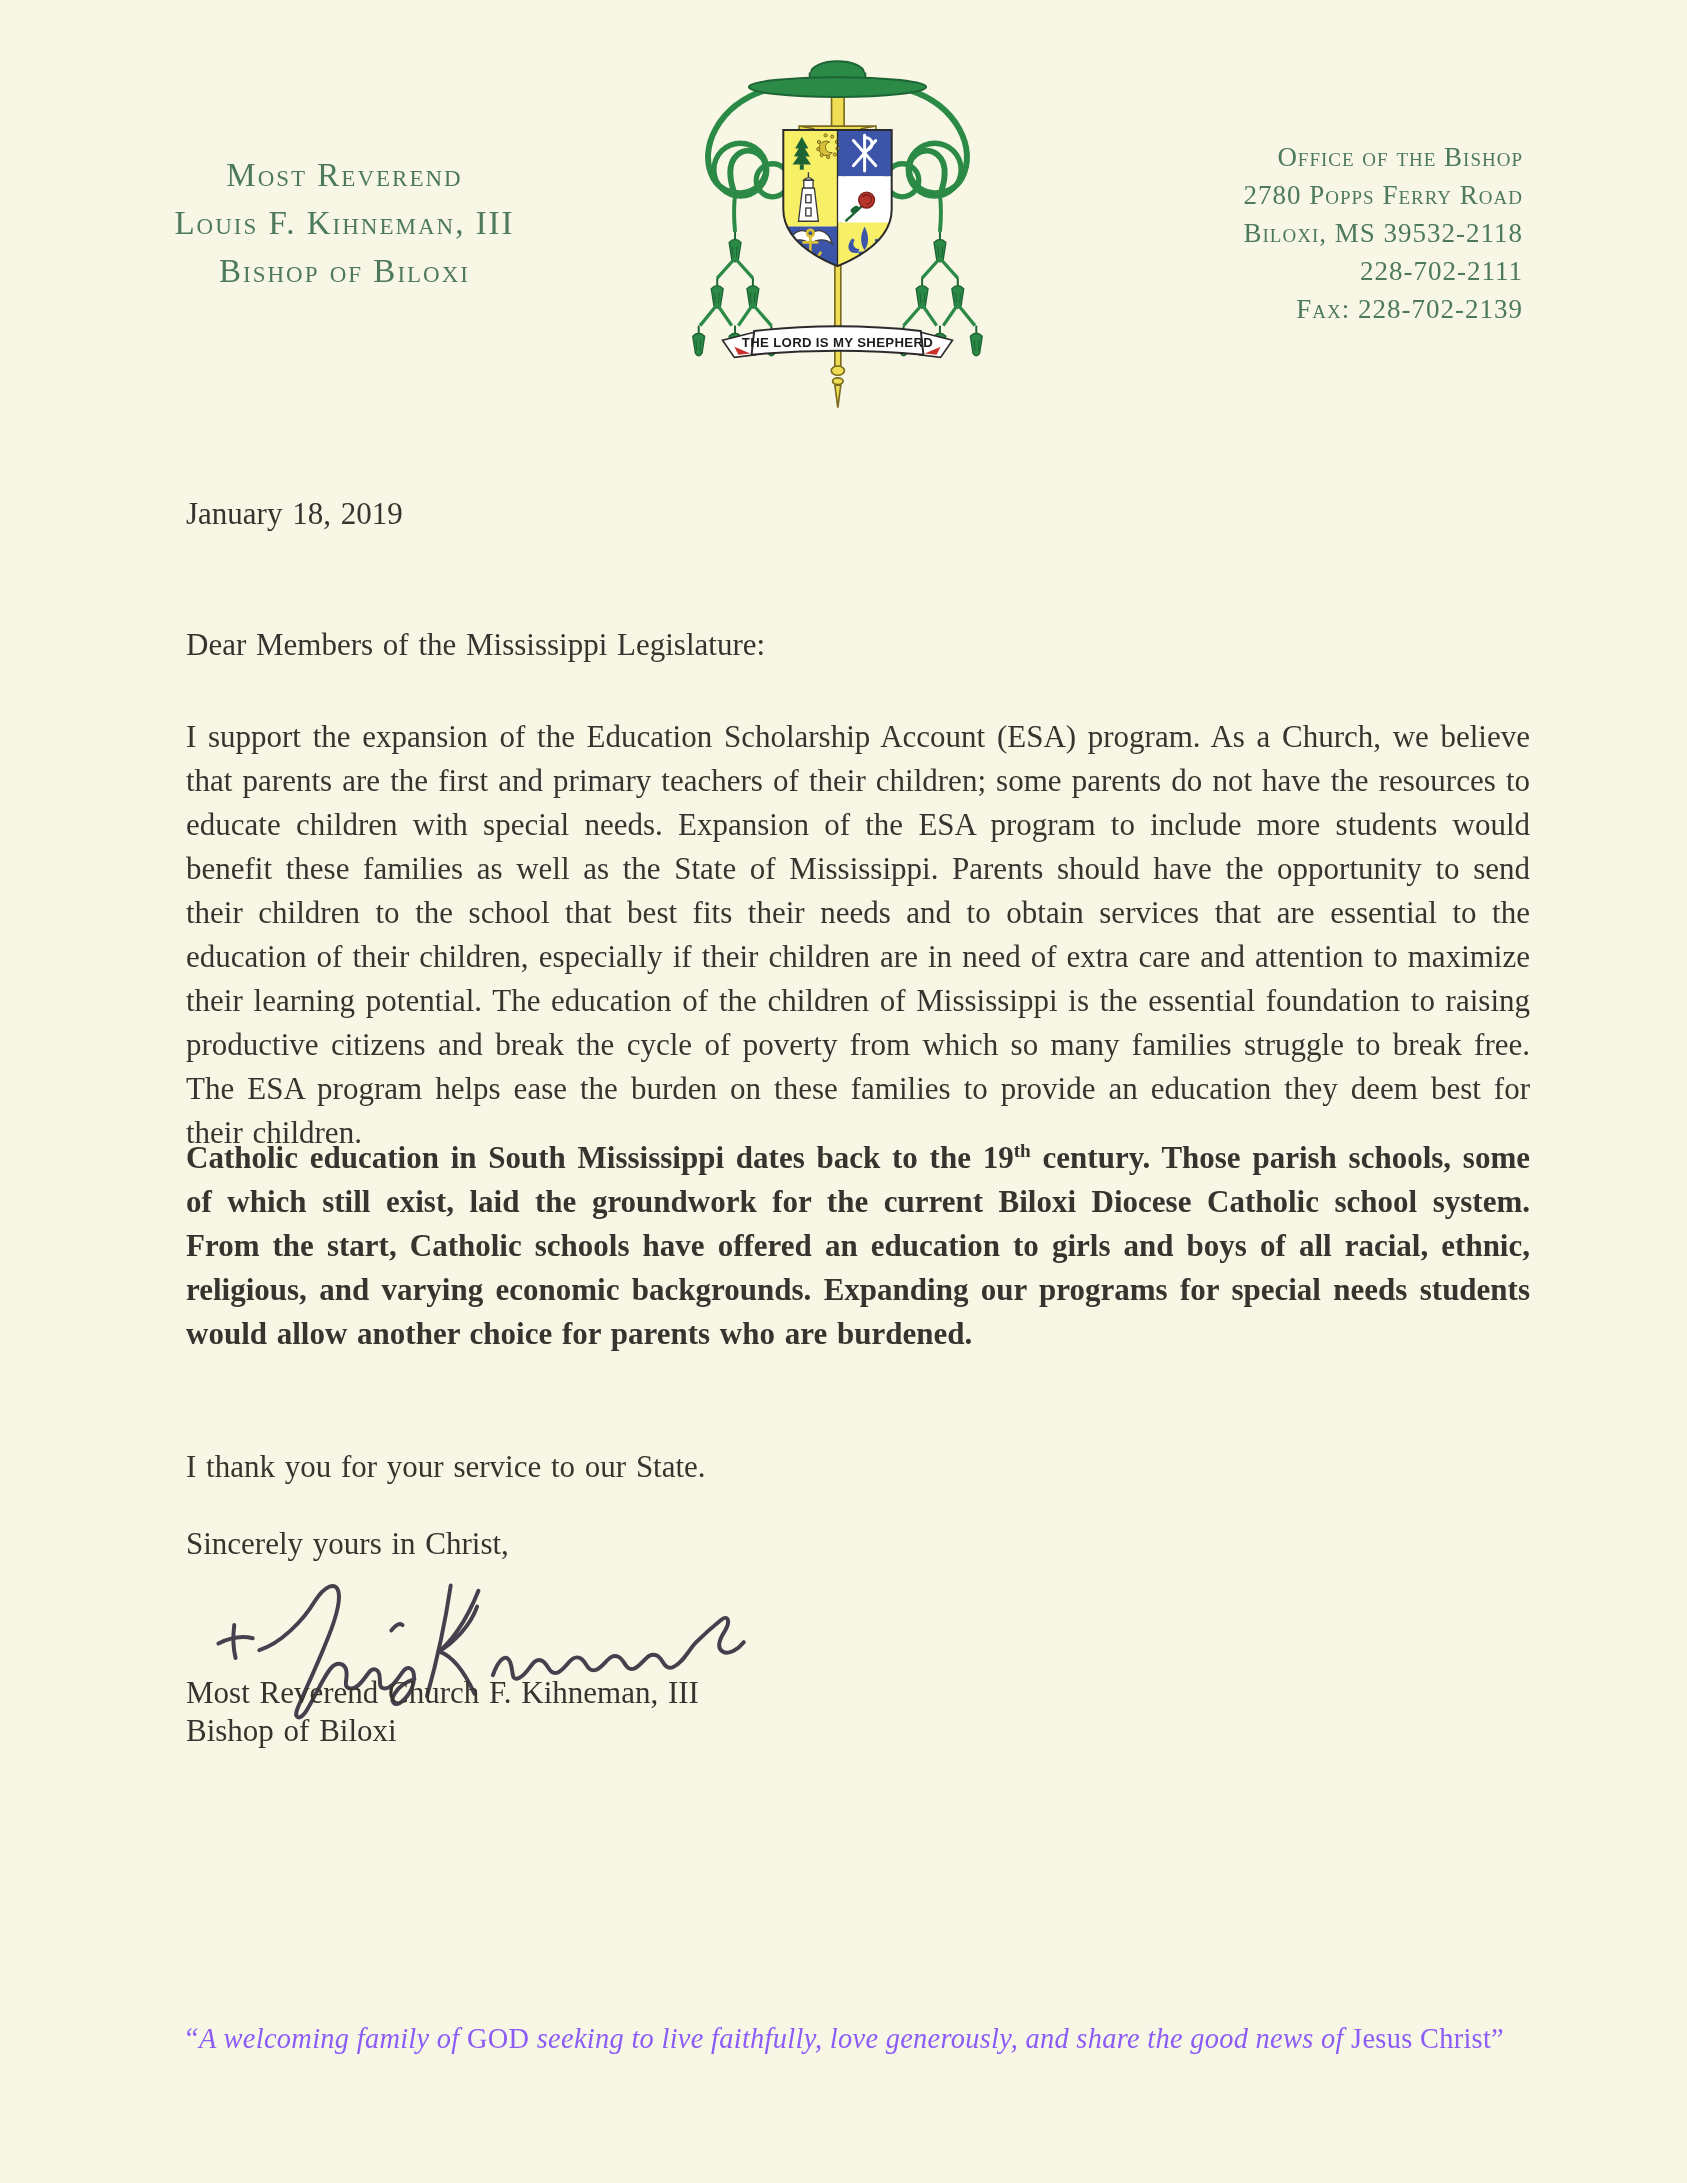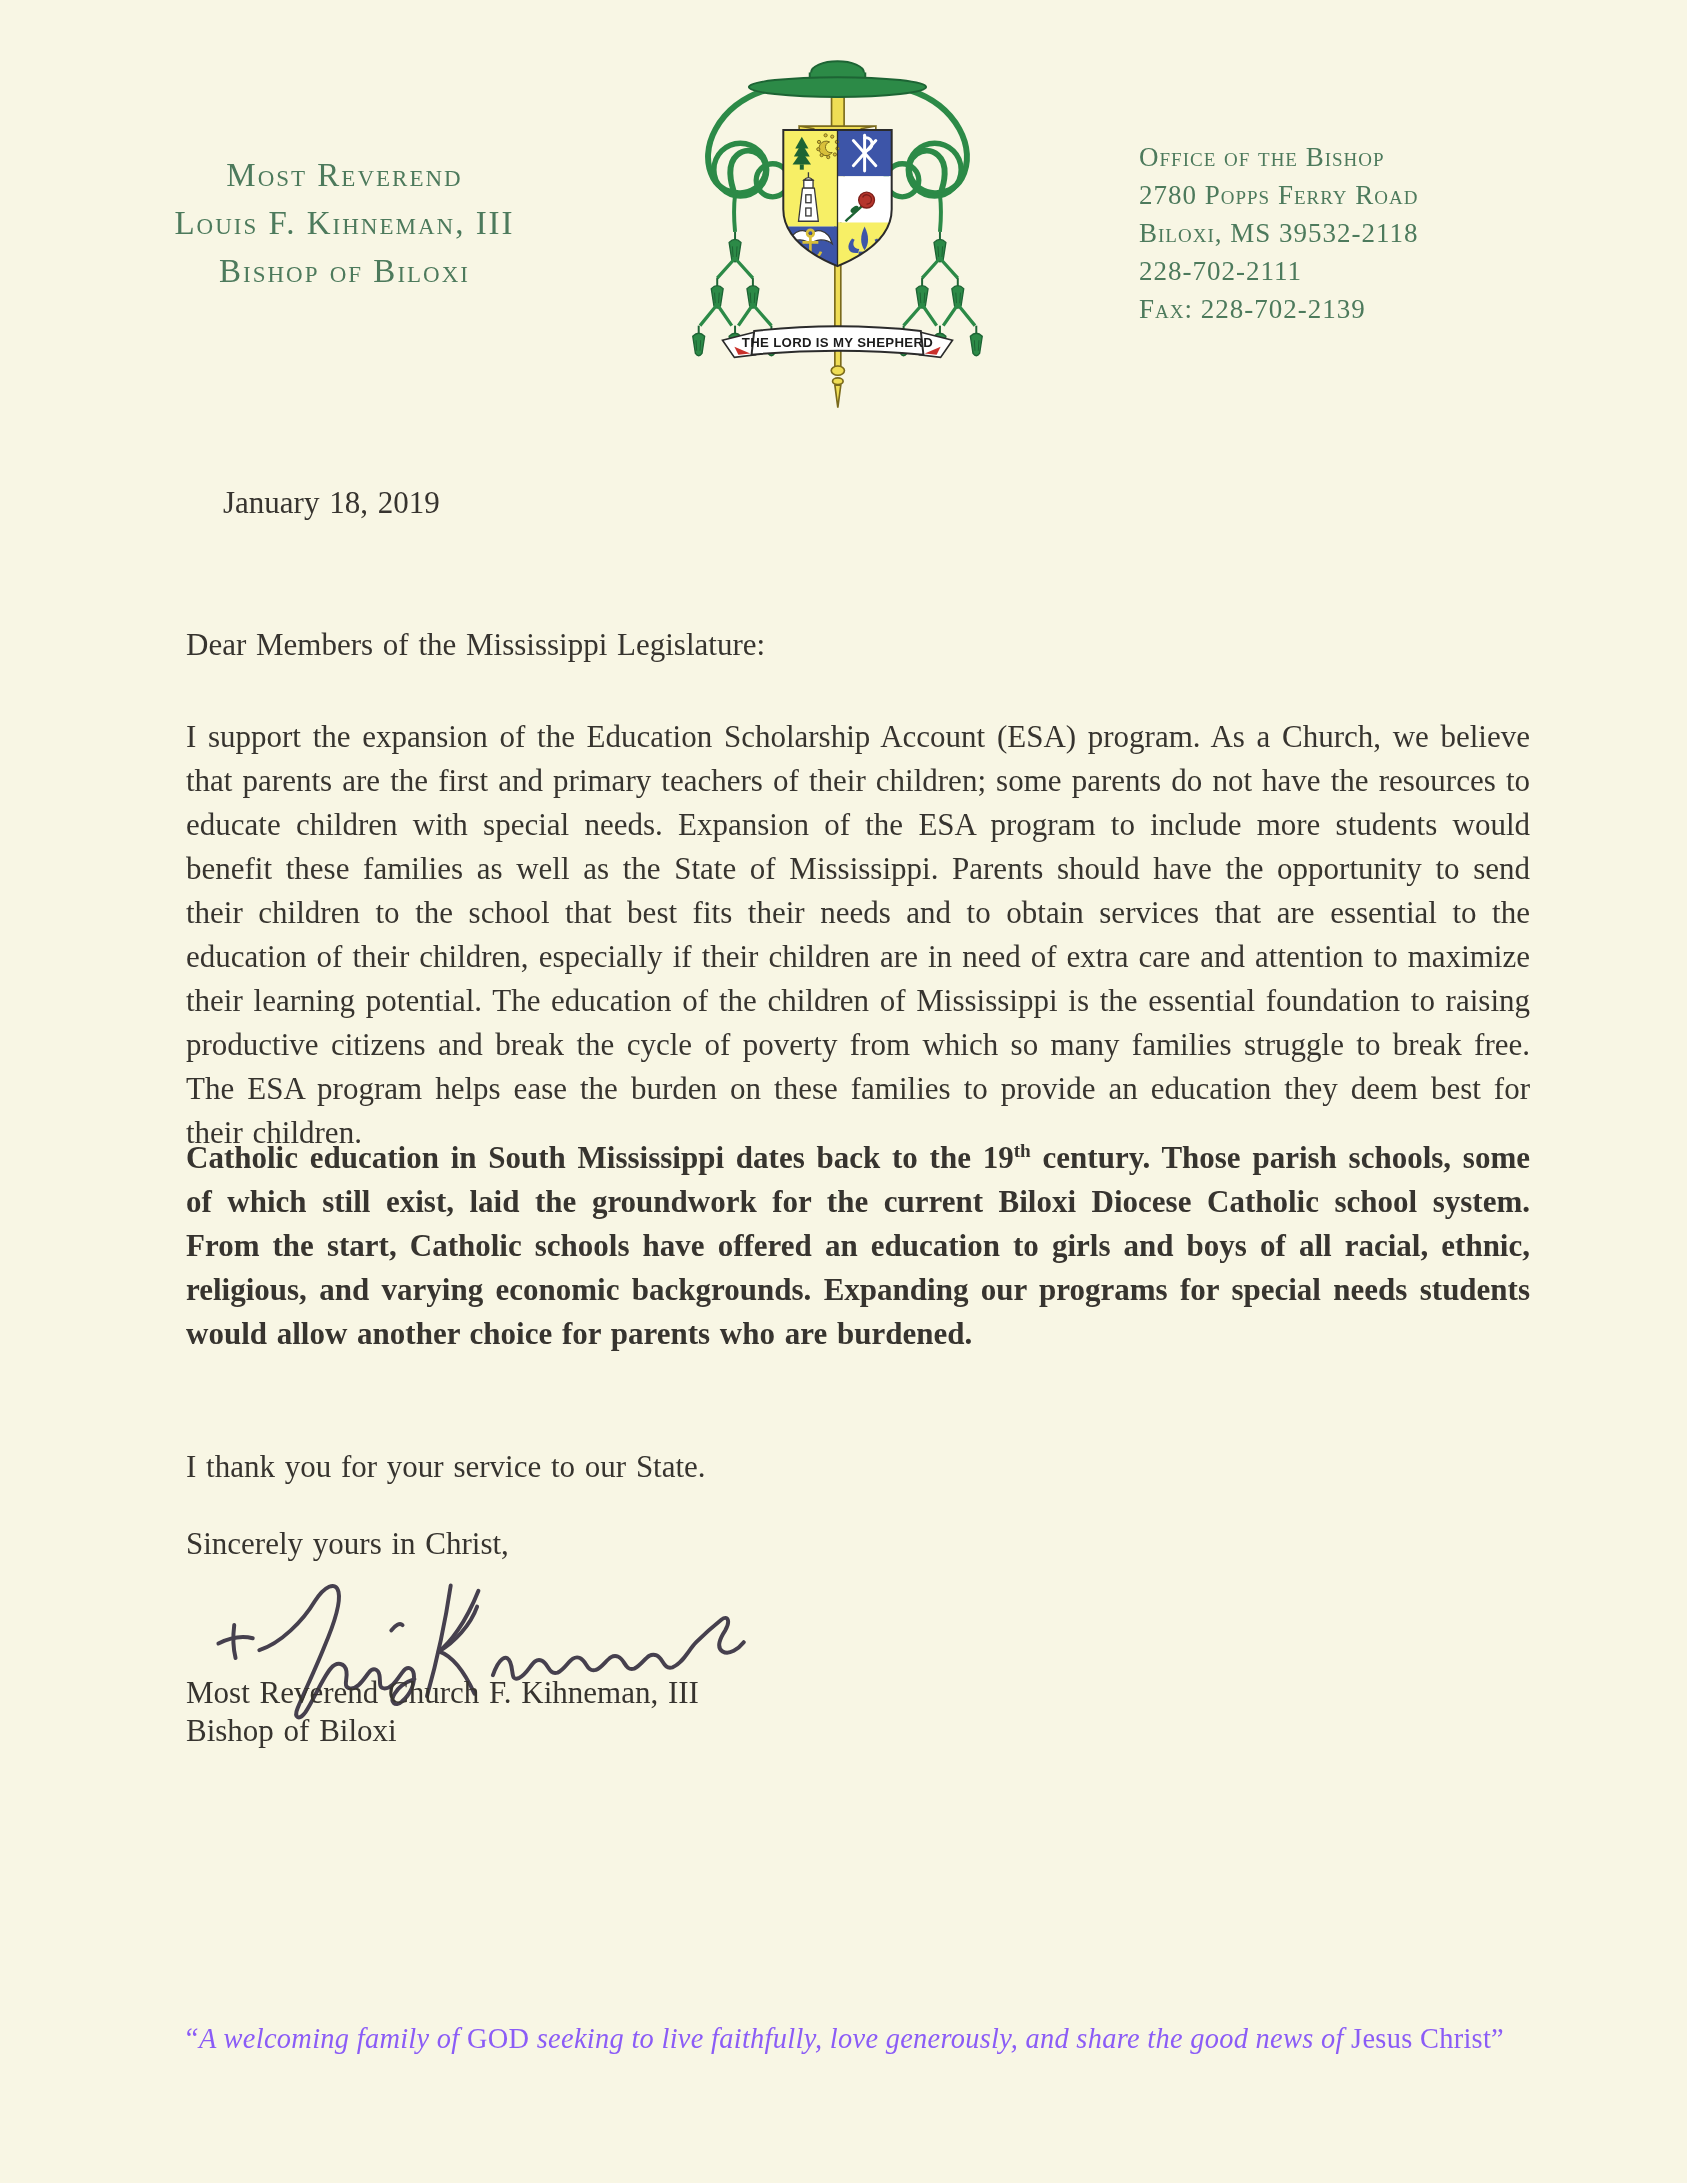--- a/index.html
+++ b/index.html
@@ -12,28 +12,28 @@
     overflow:hidden;
   }
   
   .hdr-left{
     position:absolute;left:93px;top:151px;width:503px;
     text-align:center;color:#4d7a5c;
     font-variant:small-caps;font-size:33px;line-height:48px;letter-spacing:2px;
   }
   .hdr-right{
     position:absolute;left:1139px;top:138px;width:384px;
-    text-align:left;color:#4d7a5c;
+    text-align:right;color:#4d7a5c;
     font-variant:small-caps;font-size:27px;line-height:38px;letter-spacing:1px;
   }
   .crest{position:absolute;left:672px;top:56px;width:331px;height:423px;}
   
   .blk{position:absolute;left:186px;width:1344px;font-size:31px;line-height:44px;word-spacing:2px;}
   .just{text-align:justify;text-justify:inter-word;}
-  .date-blk{top:481px;margin-left:37px;}
+  .date-blk{top:492px;}
   .salutation-blk{top:623px;}
   .p1-blk{top:715px;}
   .p2-blk{top:1136px;font-weight:bold;}
   .p3-blk{top:1445px;}
   .closing-blk{top:1522px;}
   .sig-wrap{position:absolute;left:198px;top:1563px;width:549px;height:165px;}
   .signer-blk{top:1674px;line-height:38px;}
   sup.th{font-size:0.62em;vertical-align:super;line-height:0;}
   
   .footer-quote{

